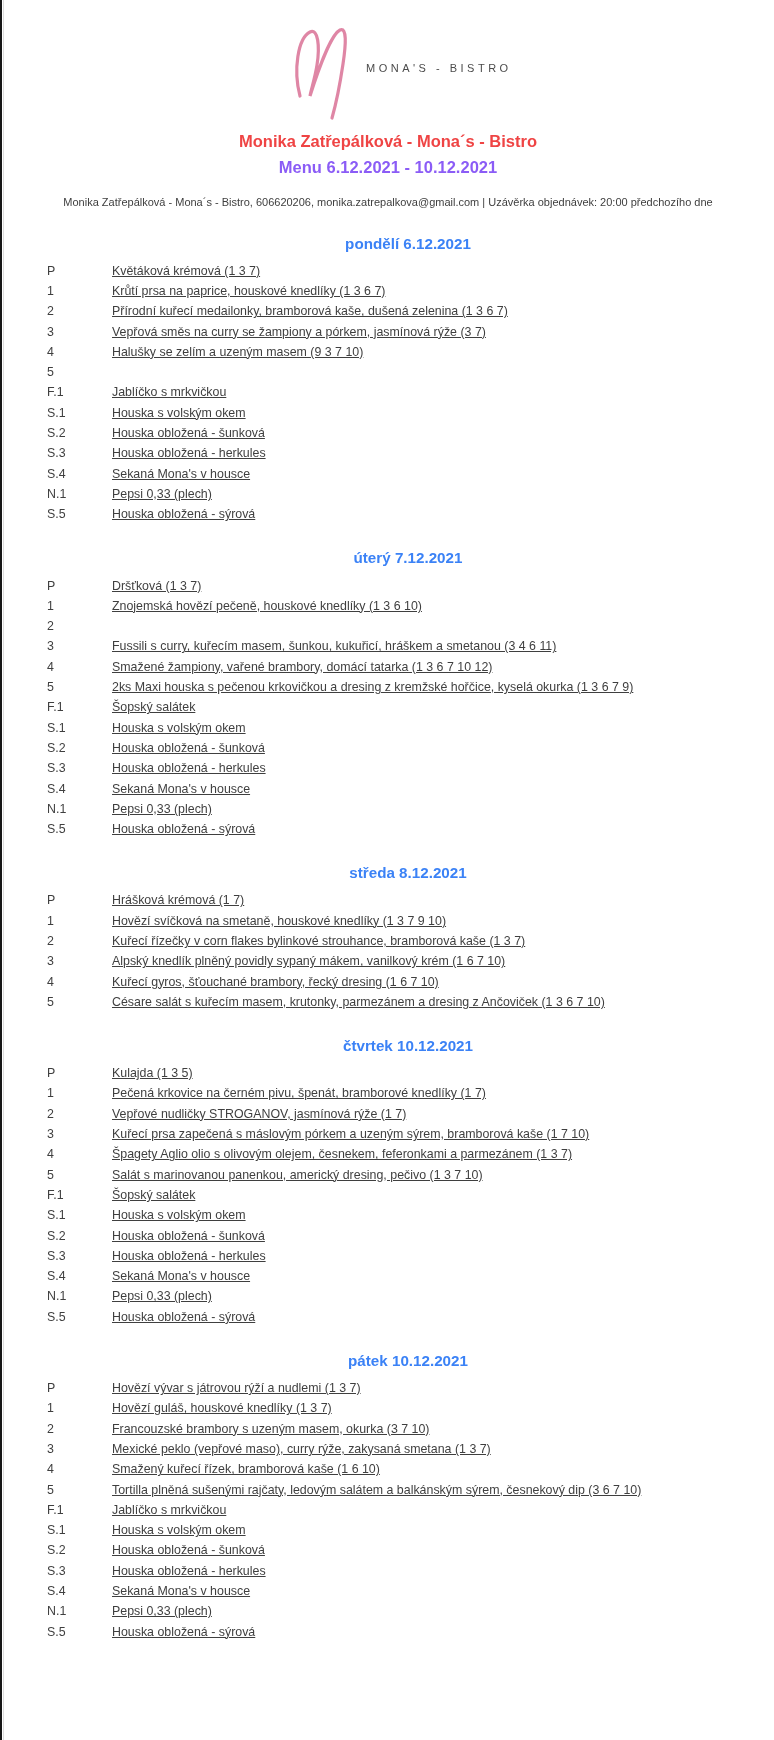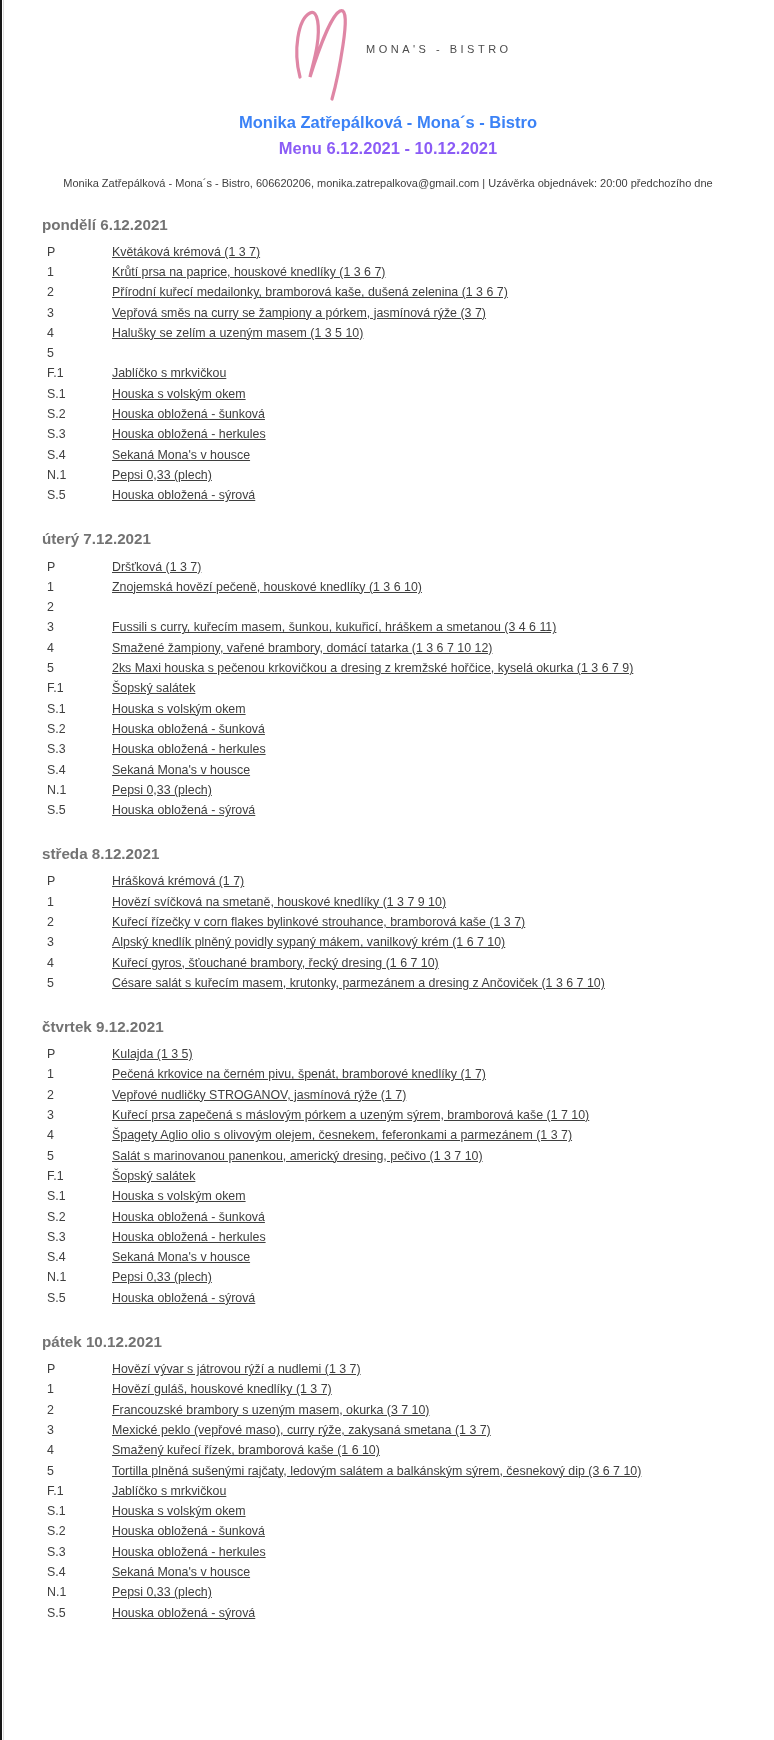--- a/index.html
+++ b/index.html
@@ -18,27 +18,27 @@
     content: "";
     position: absolute;
     left: 1px; top: 0; bottom: 0;
     width: 1px;
     background: #dcdcdc;
   }
   .header { text-align: center; }
   .logo-wrap {
     display: flex;
     justify-content: center;
-    padding-top: 1px;
+    padding-top: 20px;
     margin-left: 42px;
   }
   .page-title {
     font-size: 16.5px;
     font-weight: bold;
-    color: #3b82f6;
+    color: #ef4444;
     margin: 10px 0 0 0;
     line-height: 1.35;
   }
   .page-subtitle {
     font-size: 16.5px;
     font-weight: bold;
     color: #8b5cf6;
     margin: 4px 0 0 0;
     line-height: 1.35;
   }
@@ -46,23 +46,24 @@
     font-size: 11px;
     color: #3e3e3e;
     margin-top: 17px;
     white-space: nowrap;
   }
   .menu-days { margin-top: 2px; }
   .day { margin-top: 0; }
   .day-title {
     font-size: 15.2px;
     font-weight: bold;
-    color: #737373;
+    color: #3b82f6;
     margin: 0;
     padding: 25px 0 9px 40px;
+    text-align: center;
   }
   .item {
     display: flex;
     align-items: center;
     height: 20.3px;
     padding-left: 45px;
     font-size: 12.4px;
     color: #3f3f3f;
     white-space: nowrap;
   }
@@ -101,21 +102,21 @@
       <div class="item">
         <span class="code">2</span>
         <span class="desc">Přírodní kuřecí medailonky, bramborová kaše, dušená zelenina (1 3 6 7)</span>
       </div>
       <div class="item">
         <span class="code">3</span>
         <span class="desc">Vepřová směs na curry se žampiony a pórkem, jasmínová rýže (3 7)</span>
       </div>
       <div class="item">
         <span class="code">4</span>
-        <span class="desc">Halušky se zelím a uzeným masem (1 3 5 10)</span>
+        <span class="desc">Halušky se zelím a uzeným masem (9 3 7 10)</span>
       </div>
       <div class="item">
         <span class="code">5</span>
       </div>
       <div class="item">
         <span class="code">F.1</span>
         <span class="desc">Jablíčko s mrkvičkou</span>
       </div>
       <div class="item">
         <span class="code">S.1</span>
@@ -217,21 +218,21 @@
       <div class="item">
         <span class="code">4</span>
         <span class="desc">Kuřecí gyros, šťouchané brambory, řecký dresing (1 6 7 10)</span>
       </div>
       <div class="item">
         <span class="code">5</span>
         <span class="desc">Césare salát s kuřecím masem, krutonky, parmezánem a dresing z Ančoviček (1 3 6 7 10)</span>
       </div>
     </section>
     <section class="day">
-      <h2 class="day-title">čtvrtek 9.12.2021</h2>
+      <h2 class="day-title">čtvrtek 10.12.2021</h2>
       <div class="item">
         <span class="code">P</span>
         <span class="desc">Kulajda (1 3 5)</span>
       </div>
       <div class="item">
         <span class="code">1</span>
         <span class="desc">Pečená krkovice na černém pivu, špenát, bramborové knedlíky (1 7)</span>
       </div>
       <div class="item">
         <span class="code">2</span>

